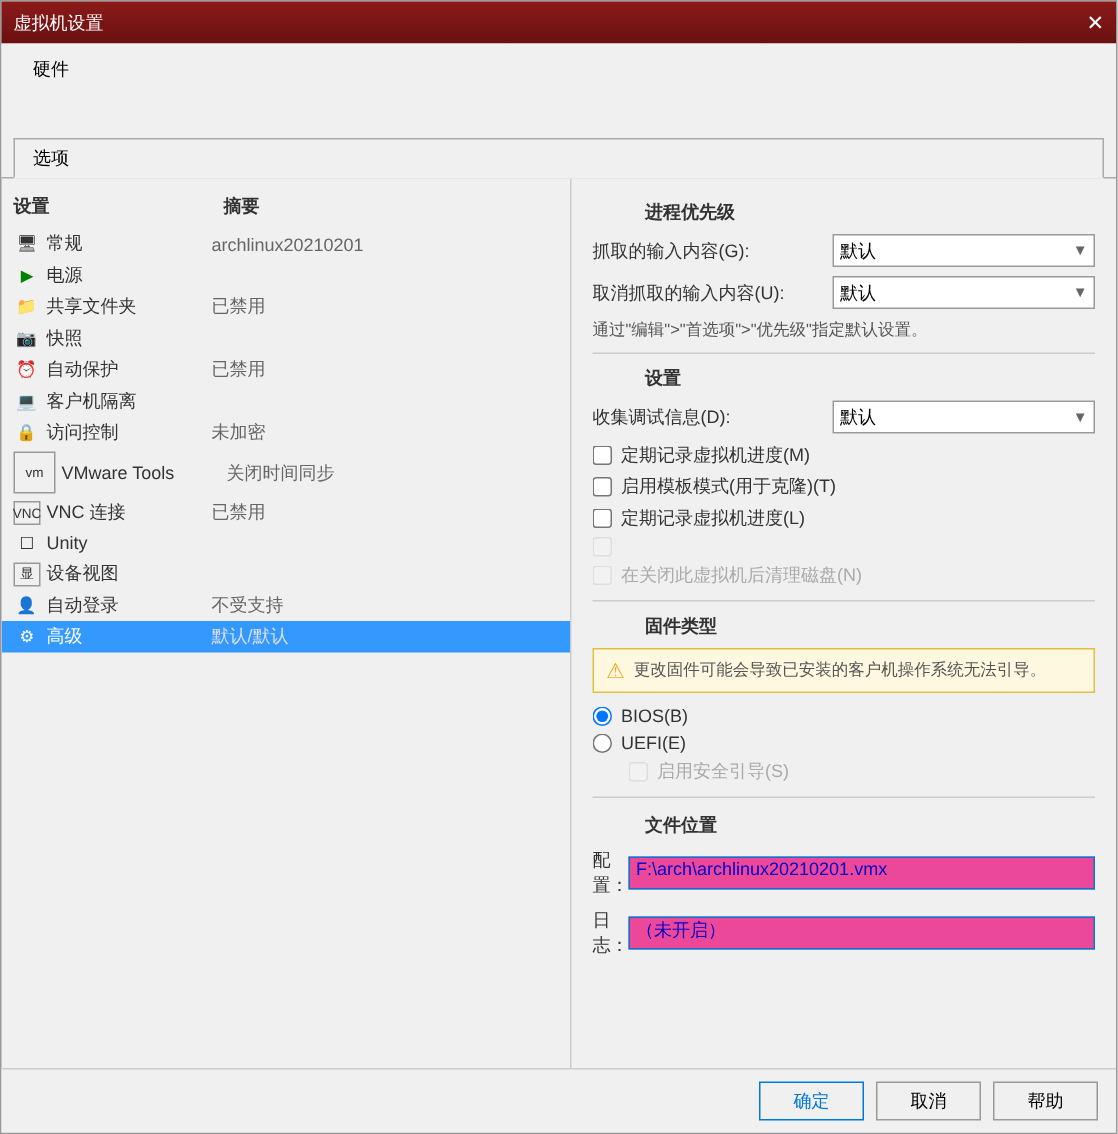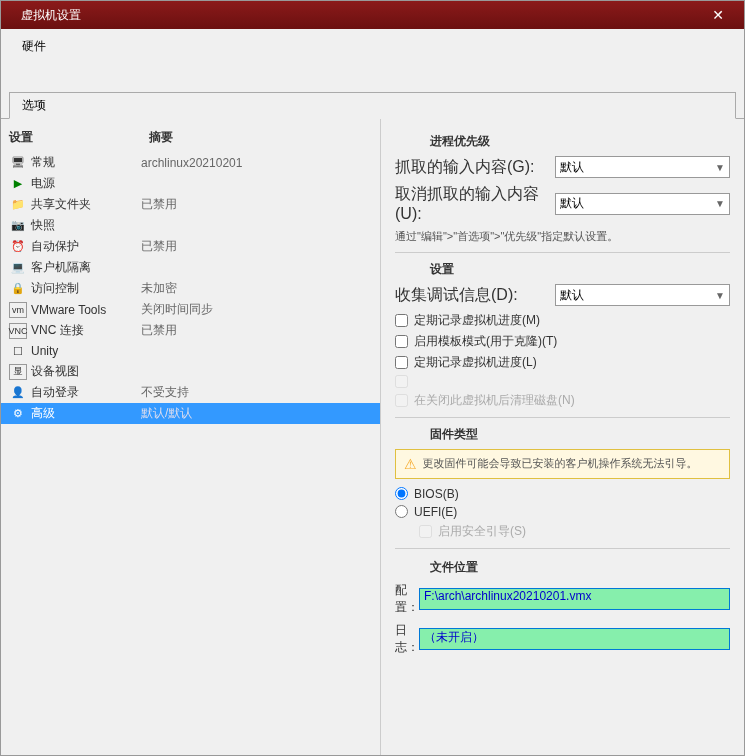--- a/index.html
+++ b/index.html
@@ -19,21 +19,21 @@
       height: 756px;
       background: #f0f0f0;
       border: 1px solid #999;
       display: flex;
       flex-direction: column;
       box-shadow: 2px 2px 8px rgba(0,0,0,0.4);
     }
     .titlebar {
       background: linear-gradient(to bottom, #8B1A1A, #6B1010);
       color: white;
-      padding: 6px 20px;
+      padding: 6px 8px;
       display: flex;
       align-items: center;
       justify-content: space-between;
       height: 28px;
       flex-shrink: 0;
     }
     .titlebar-title {
       font-size: 12px;
       color: white;
     }
@@ -127,21 +127,21 @@
       margin-top: 4px;
       margin-left: 35px;
     }
     .form-row {
       display: flex;
       align-items: center;
       margin-bottom: 6px;
     }
     .form-label {
       width: 160px;
-      font-size: 16px;
+      font-size: 12px;
       color: #333;
     }
     .form-select {
       flex: 1;
       height: 22px;
       font-size: 12px;
       border: 1px solid #999;
       background: white;
       padding: 0 4px;
       display: flex;
@@ -188,21 +188,21 @@
       color: #555;
     }
     .warning-icon {
       color: #f5a623;
       font-size: 14px;
       margin-right: 6px;
       flex-shrink: 0;
     }
     .radio-row {
       display: flex;
-      align-items: flex-start;
+      align-items: flex-end;
       margin-bottom: 4px;
     }
     .radio-row input[type=radio] {
       margin-right: 6px;
       width: 13px;
       height: 13px;
     }
     .radio-row label { font-size: 12px; color: #333; }
     .radio-sub {
       margin-left: 24px;
@@ -211,21 +211,21 @@
     .file-row {
       display: flex;
       align-items: center;
       margin-bottom: 6px;
     }
     .file-label { width: 24px; font-size: 12px; color: #333; }
     .file-input {
       flex: 1;
       height: 22px;
       border: 1px solid #0078d7;
-      background: #86efac;
+      background: #ec4899;
       font-size: 12px;
       padding: 0 4px;
       color: #0000cc;
     }
     .bottom-bar {
       display: flex;
       justify-content: flex-end;
       padding: 8px 12px;
       border-top: 1px solid #ccc;
       background: #f0f0f0;
@@ -302,21 +302,21 @@
         <span class="item-icon">💻</span>
         <span class="item-label">客户机隔离</span>
         <span class="item-summary"></span>
       </div>
       <div class="list-item">
         <span class="item-icon">🔒</span>
         <span class="item-label">访问控制</span>
         <span class="item-summary">未加密</span>
       </div>
       <div class="list-item">
-        <span class="item-icon" style="font-size:9px;border:1px solid #999;padding:1px;">vm</span>
+        <span class="item-icon" style="font-size:9px;border:1px solid #999;padding:13px;">vm</span>
         <span class="item-label">VMware Tools</span>
         <span class="item-summary">关闭时间同步</span>
       </div>
       <div class="list-item">
         <span class="item-icon" style="font-size:9px;border:1px solid #999;padding:1px;">VNC</span>
         <span class="item-label">VNC 连接</span>
         <span class="item-summary">已禁用</span>
       </div>
       <div class="list-item">
         <span class="item-icon">☐</span>
@@ -428,13 +428,18 @@
         </div>
         <div class="file-row">
           <span class="file-label">日志：</span>
           <div class="file-input">（未开启）</div>
         </div>
       </div>
 
     </div>
   </div>
 
+  <div class="bottom-bar">
+    <button class="btn primary">确定</button>
+    <button class="btn">取消</button>
+    <button class="btn">帮助</button>
+  </div>
 </div>
 
 </body></html>

